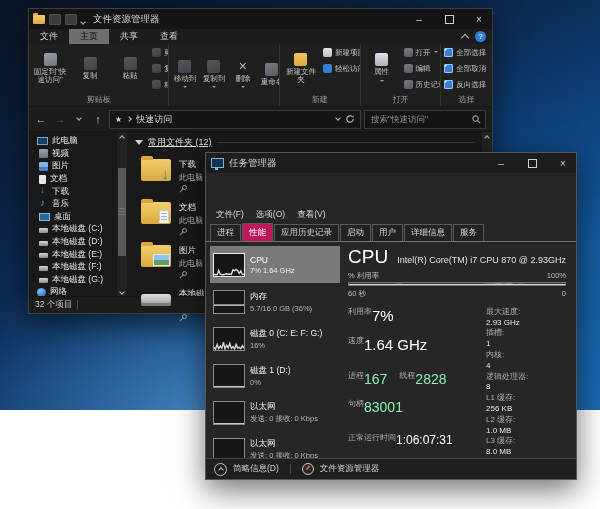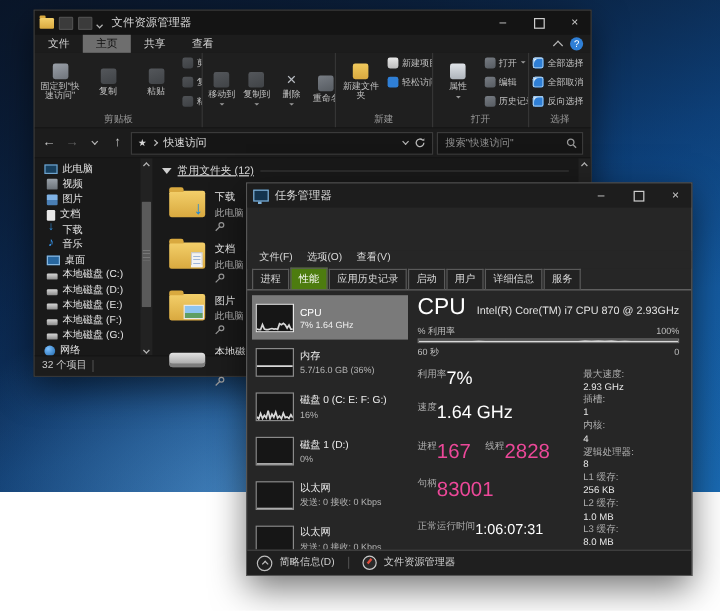--- a/index.html
+++ b/index.html
@@ -107,21 +107,21 @@
   
   .tm{left:205px;top:152px;width:370px;height:326px;background:#262626;border:1px solid #565656;display:flex;flex-direction:column;}
   .tm-titlebar{height:20px;display:flex;align-items:center;gap:5px;padding-left:5px;background:#1d1d1d;color:#d6d6d6;}
   .tm-appicon{width:11px;height:8px;border:1px solid #7fb2da;background:#14344e;position:relative;}
   .tm-appicon::after{content:'';position:absolute;left:3px;bottom:-3px;width:3px;height:2px;background:#7fb2da;}
   .tm-title{font-size:9.5px;}
   .tm-menubar{height:15px;display:flex;align-items:flex-start;padding-left:4px;background:#262626;margin-top:36px;}
   .tm-menu{padding:0 6px;font-size:8.5px;color:#d8d8d8;cursor:pointer;}
   .tm-tabsrow{height:17px;display:flex;align-items:flex-end;padding-left:4px;border-bottom:1px solid #6e6e6e;}
   .tm-tab{padding:2px 6px;font-size:8.5px;color:#d8d8d8;border:1px solid #5a5a5a;border-bottom:0;background:#222;margin-right:1px;cursor:pointer;white-space:nowrap;}
-  .tm-tab.active{background:#4d7c0f;color:#fff;padding-top:3px;}
+  .tm-tab.active{background:#be185d;color:#fff;padding-top:3px;}
   .tm-body{flex:1;display:flex;min-height:0;}
   .tm-side{width:130px;padding:4px 0 0 4px;overflow:hidden;}
   .tm-sideitem{height:33px;display:flex;gap:5px;align-items:center;padding:2px 2px 2px 3px;cursor:pointer;}
   .tm-sideitem.sel{background:#7a7a7a;}
   .minichart{width:30px;height:22px;flex:none;background:#161616;border:1px solid #8a8a8a;}
   .tm-sideitem.sel .minichart{border-color:#e8e8e8;}
   .minichart svg{width:100%;height:100%;display:block;}
   .tm-sidetext{min-width:0;display:flex;flex-direction:column;gap:1px;}
   .tm-sidetitle{font-size:8.5px;color:#efefef;white-space:nowrap;overflow:hidden;}
   .tm-sideitem.sel .tm-sidetitle{color:#fff;}
@@ -134,21 +134,21 @@
   .axisrow{display:flex;justify-content:space-between;font-size:7.5px;color:#bdbdbd;margin:3px 0 1px;}
   .tm-chart{height:96px;border:1px solid #767676;background-color:#1d1d1d;position:relative;
      background-image:linear-gradient(#343434 1px,transparent 1px),linear-gradient(90deg,#343434 1px,transparent 1px);
      background-size:100% 10%,16.66% 100%;}
   .tm-chart svg{position:absolute;inset:0;width:100%;height:100%;}
   .tm-stats{display:flex;margin-top:6px;gap:10px;}
   .tm-stats-left{width:128px;display:flex;flex-wrap:wrap;}
   .cell{display:flex;flex-direction:row;margin-right:12px;margin-bottom:6px;}
   .sl{font-size:8px;color:#adadad;}
   .bv{font-size:15px;color:#fff;margin-top:1px;}
-  .mv{font-size:17px;color:#ec4899;margin-top:1px;}
+  .mv{font-size:14px;color:#86efac;margin-top:1px;}
   .uv{font-size:12px;color:#fff;margin-top:1px;}
   .brk{flex-basis:100%;height:0;}
   .tm-stats-right{flex:1;padding-top:1px;}
   .drow{display:flex;font-size:8px;line-height:10.8px;flex-direction:column;}
   .dl{width:58px;color:#adadad;}
   .dv{color:#e6e6e6;}
   .tm-footer{height:20px;display:flex;align-items:center;gap:6px;padding-left:8px;background:#1f1f1f;border-top:1px solid #454545;}
   .circ{width:11px;height:11px;border-radius:50%;border:1px solid #bdbdbd;display:flex;align-items:center;justify-content:center;}
   .circ .chev{border-color:#bdbdbd;}
   .tm-link{font-size:8.5px;color:#d0d0d0;cursor:pointer;}

